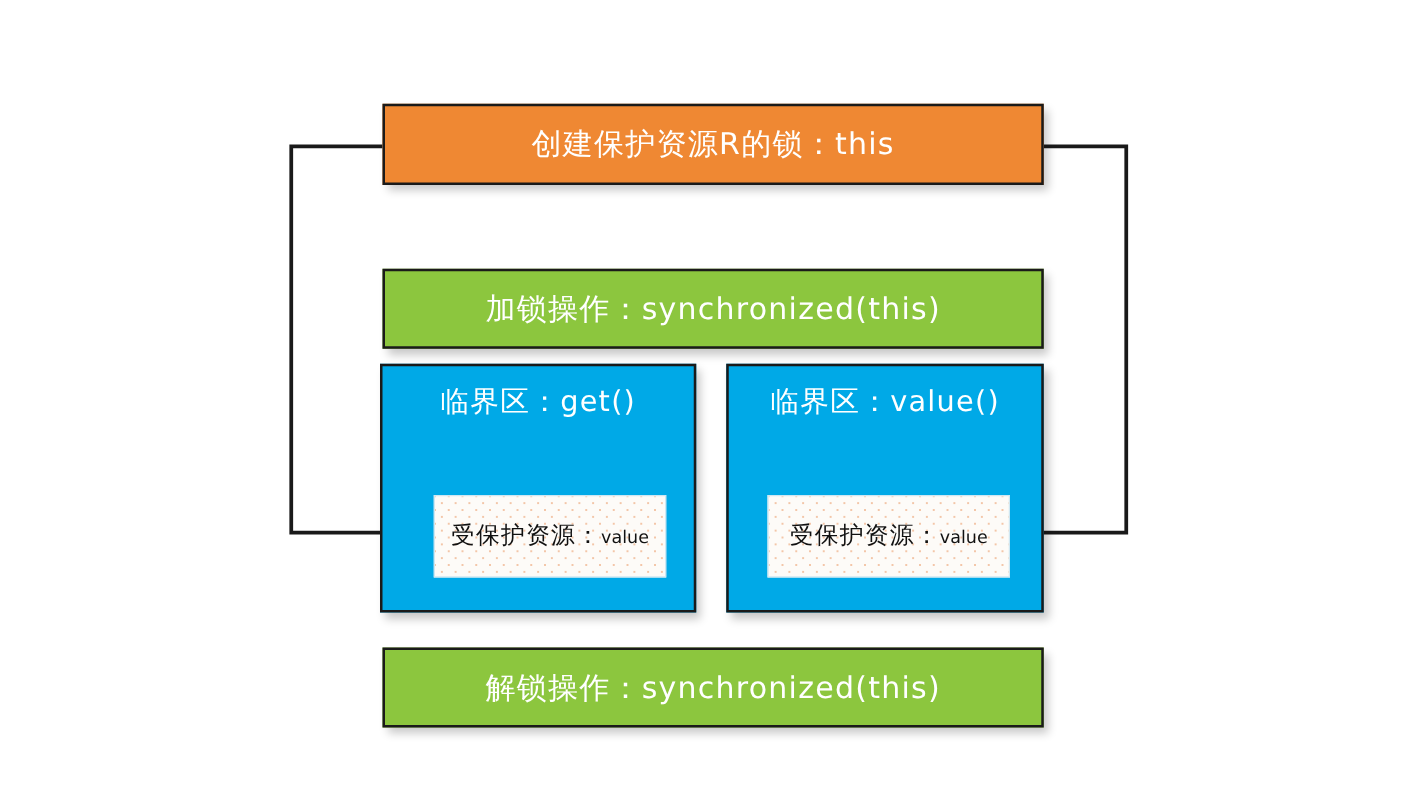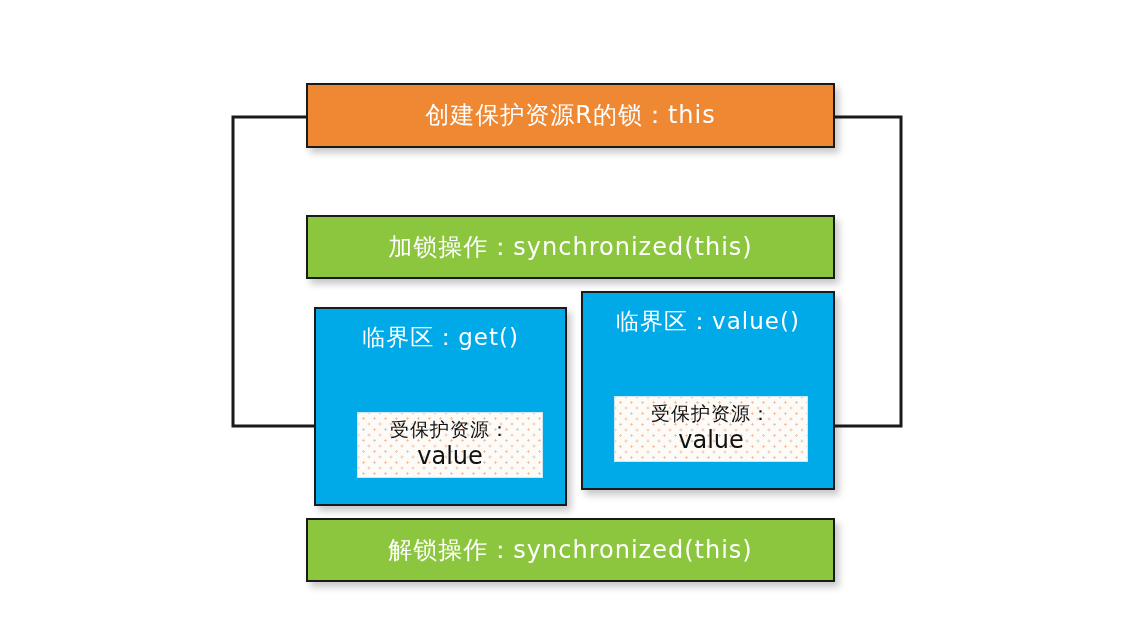--- a/index.html
+++ b/index.html
@@ -68,23 +68,22 @@
   }
 
   
   .critical-box {
     background: #00a9e7;
     display: block;
     top: 291px;
     height: 199px;
   }
   #critical-get {
-    left: 314px;
+    left: 304px;
     width: 253px;
-    margin-top: 16px;
   }
   #critical-addone {
     left: 581px;
     width: 254px;
   }
   .critical-title {
     position: absolute;
     top: 13px;
     left: 0;
     right: 0;
@@ -102,36 +101,35 @@
     top: 103px;
     height: 66px;
     border: 1px solid #cfe7f2;
     background-color: #fdfbf8;
     background-image:
       radial-gradient(#f3c6a8 1.1px, transparent 1.2px),
       radial-gradient(#f3c6a8 1.1px, transparent 1.2px);
     background-size: 11px 11px, 11px 11px;
     background-position: 0 0, 5.5px 5.5px;
     display: flex;
-    flex-direction: column;
     align-items: center;
     justify-content: center;
     color: #111111;
   }
   #resource-left  { left: 41px;  width: 186px; }
   #resource-right { left: 31px;  width: 194px; }
 
   .resource-line1 {
     font-size: 19px;
     letter-spacing: 1px;
     line-height: 1.15;
     white-space: nowrap;
   }
   .resource-line2 {
-    font-size: 24px;
+    font-size: 14px;
     line-height: 1.15;
     margin-top: 2px;
     white-space: nowrap;
   }
 
   
   #connectors {
     position: absolute;
     left: 0;
     top: 0;

